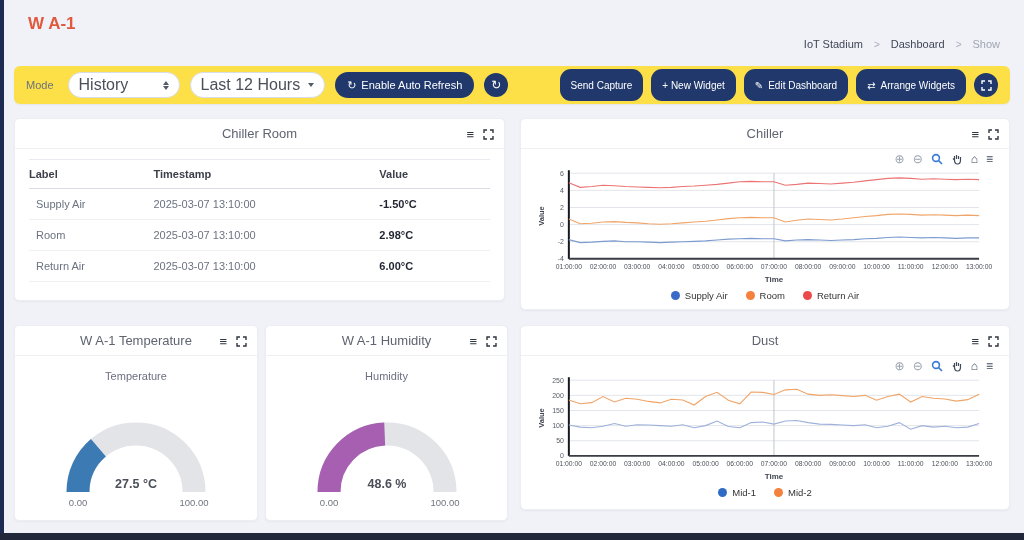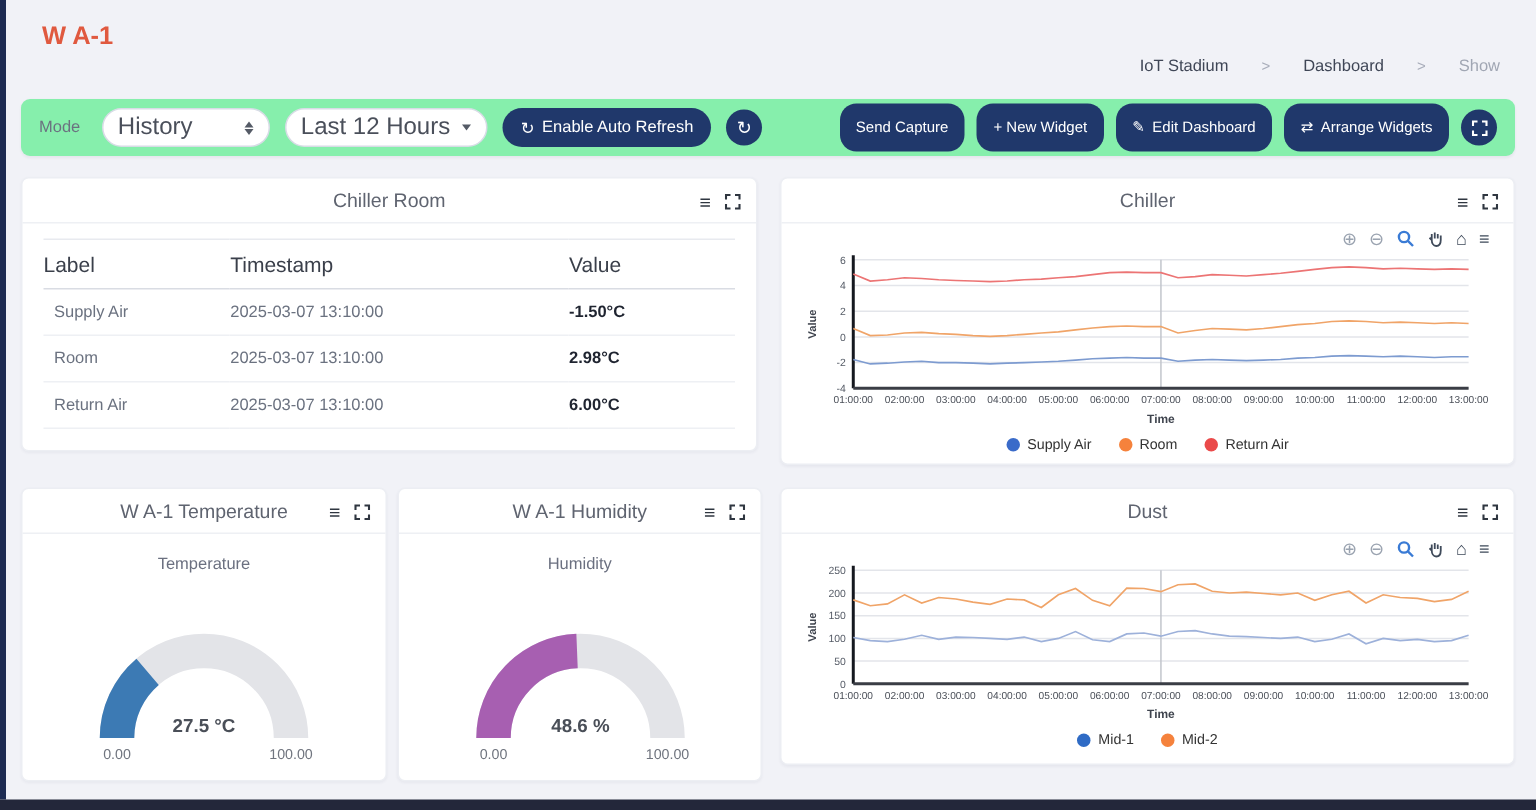--- a/index.html
+++ b/index.html
@@ -3,26 +3,26 @@
 <meta charset="utf-8">
 <style>
   * { margin:0; padding:0; box-sizing:border-box; }
   html,body { width:1024px; height:540px; }
   body { font-family:"Liberation Sans", sans-serif; background:#f1f2f7; position:relative; overflow:hidden; }
   .screen { position:relative; width:1024px; height:540px; background:#f1f2f7; }
   .left-strip { position:absolute; left:0; top:0; width:4px; height:533px; background:#1d2b52; }
   .bottom-bar { position:absolute; left:0; top:533px; width:1024px; height:7px; background:#23273a; }
 
   .page-title { position:absolute; left:28px; top:14px; font-size:17px; font-weight:bold; color:#e0593f; }
-  .breadcrumb { position:absolute; right:24px; top:38px; font-size:11px; color:#3f4656; display:flex; gap:22px; align-items:center;text-align:right; }
+  .breadcrumb { position:absolute; right:24px; top:38px; font-size:11px; color:#3f4656; display:flex; gap:11px; align-items:center;text-align:right; }
   .breadcrumb .sep { color:#a8adba; font-size:10px; }
   .breadcrumb .muted { color:#a0a6b3; }
   .crumb { cursor:pointer; }
 
-  .toolbar { position:absolute; left:14px; top:66px; width:996px; height:38px; background:#86efac; border-radius:6px;
+  .toolbar { position:absolute; left:14px; top:66px; width:996px; height:38px; background:#fde047; border-radius:6px;
              box-shadow:0 1px 2px rgba(30,40,70,.06); display:flex; align-items:center; padding:0 12px; gap:10px; }
   .mode-label { font-size:11px; color:#6b7280; margin-right:4px; }
   .pill-select { height:26px; border:1px solid #d8dce6; border-radius:13px; background:#fff; display:flex; align-items:center;
                  padding:0 10px; font-size:16px; color:#4a4f5a; gap:8px; cursor:pointer; }
   .pill-select.history { width:112px; justify-content:space-between; }
   .updown { display:flex; flex-direction:column; gap:1px; }
   .updown i { width:0; height:0; border-left:3px solid transparent; border-right:3px solid transparent; display:block; }
   .updown .up { border-bottom:4px solid #555b66; }
   .updown .down { border-top:4px solid #555b66; }
   .caret-down { width:0; height:0; border-left:3.5px solid transparent; border-right:3.5px solid transparent; border-top:4.5px solid #555b66; }
@@ -44,21 +44,21 @@
   .widget-header { position:relative; height:30px; border-bottom:1px solid #eef0f4; display:flex; align-items:center; justify-content:center; }
   .widget-title { font-size:13px; color:#5f6470; }
   .widget-icons { position:absolute; right:10px; top:0; height:30px; display:flex; align-items:center; gap:9px; }
   .wicon { color:#2f3640; font-size:13px; cursor:pointer; line-height:1; }
   .wicon svg { display:block; }
 
   
   .table-wrap { padding:10px 14px 0 14px; }
   table { width:100%; border-collapse:collapse; }
   col.c1{width:27%;} col.c2{width:49%;} col.c3{width:24%;}
-  th { text-align:left; font-size:14px; font-weight:normal; color:#3a3f4a; padding:8px 0; border-top:1px solid #e8eaef; border-bottom:1px solid #d9dce3; }
+  th { text-align:left; font-size:11px; font-weight:bold; color:#3a3f4a; padding:8px 0; border-top:1px solid #e8eaef; border-bottom:1px solid #d9dce3; }
   td { font-size:11px; color:#6b7280; padding:9px 0; border-bottom:1px solid #eef0f4; }
   td.lbl { padding-left:7px; }
   td.val { font-weight:bold; color:#1f2430; }
 
   
   .chart-toolbar { display:flex; justify-content:flex-end; align-items:center; gap:8px; height:18px; padding:2px 16px 0 0; }
   .ct-icon { cursor:pointer; display:flex; align-items:center; color:#9aa3b0; font-size:12px; line-height:1; }
   .ct-icon.dark { color:#3f4a5a; font-weight:bold; }
   .ct-icon svg { display:block; }
   .chart-canvas { padding:0 14px; cursor:crosshair; }

